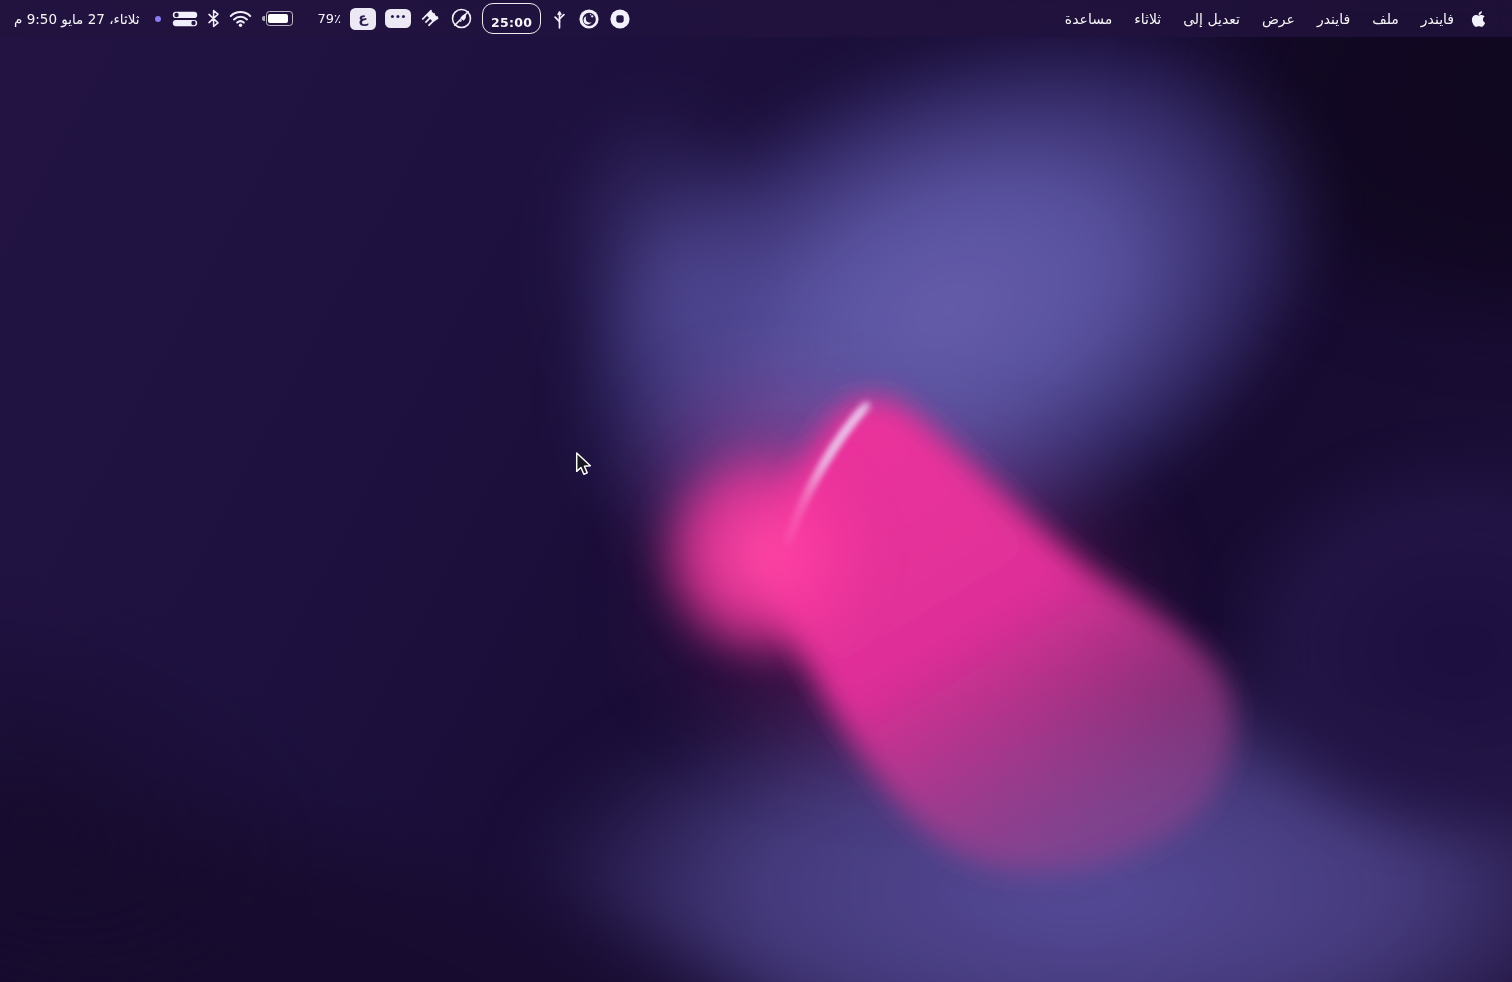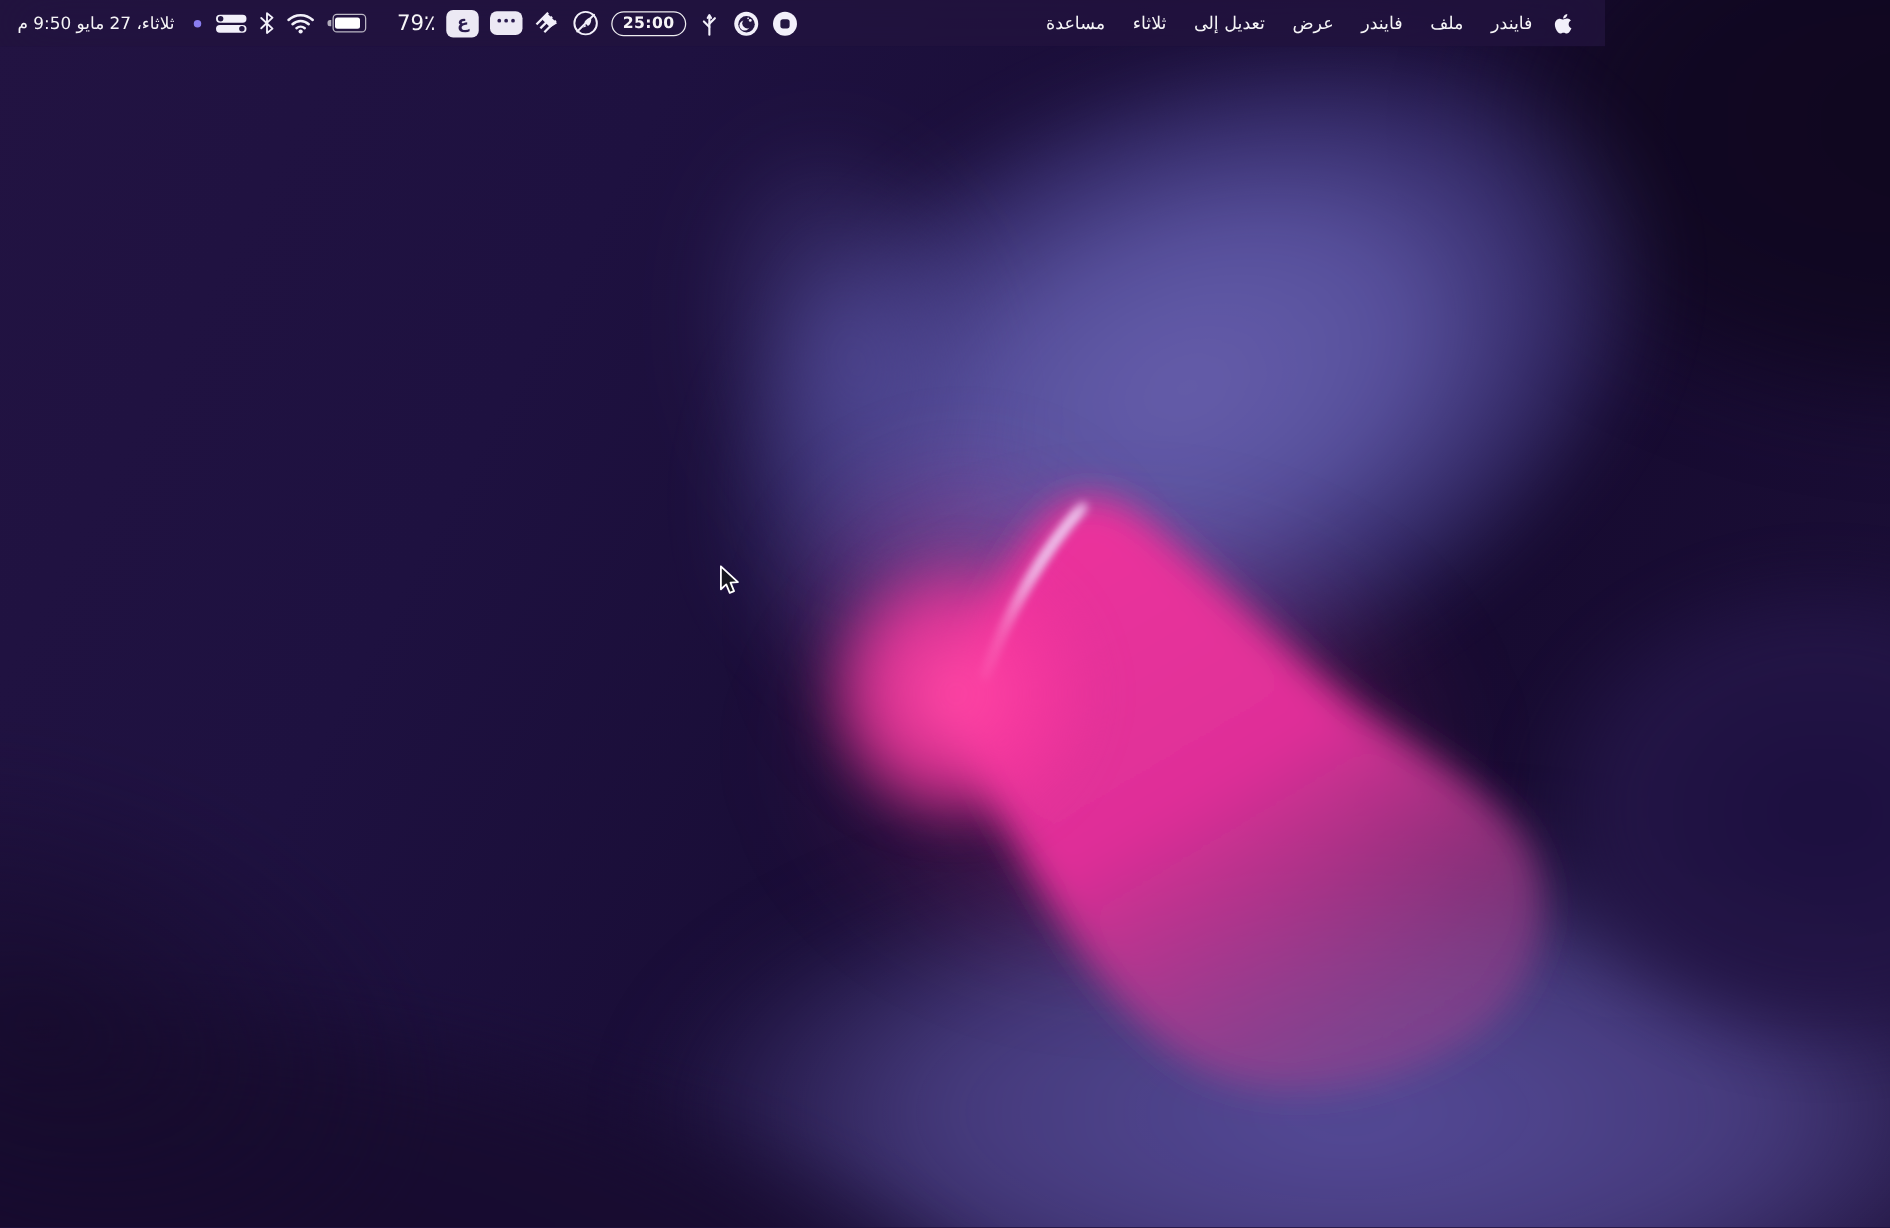--- a/index.html
+++ b/index.html
@@ -32,42 +32,42 @@
   .wp-pink-bleed{left:560px;top:290px;width:420px;height:420px;border-radius:50%;
     background:radial-gradient(closest-side,rgba(226,55,152,.42) 0%,rgba(226,55,152,0) 72%);filter:blur(30px);}
   .wp-pink-glow{left:520px;top:330px;width:760px;height:540px;border-radius:50%;
     background:radial-gradient(closest-side,rgba(219,47,152,.40) 0%,rgba(219,47,152,0) 74%);filter:blur(36px);}
   .wp-pink-hot{left:600px;top:390px;width:330px;height:330px;border-radius:50%;
     background:radial-gradient(closest-side,#ff46a4 0%,rgba(246,56,158,.8) 38%,rgba(246,56,158,0) 70%);filter:blur(16px);}
   .wp-svg{left:0;top:0;width:1512px;height:982px;}
 
   
   .menubar{
-    position:absolute;left:0;top:0;width:1284px;height:37px;
+    position:absolute;left:0;top:0;width:1512px;height:37px;
     background:rgba(33,19,60,.78);
     backdrop-filter:blur(22px) saturate(1.3);
     display:flex;align-items:center;justify-content:space-between;
     color:rgba(255,255,255,.96);z-index:50;
   }
   .status-area{display:flex;align-items:center;height:37px;padding-inline-start:10px;gap:9px;}
   .status-item{display:flex;align-items:center;justify-content:center;height:37px;cursor:default;}
   .clock{font-size:13.5px;letter-spacing:.1px;padding:0 4px;white-space:nowrap;}
   .focus-dot{width:6px;height:6px;border-radius:50%;background:#8a7df0;margin:0 2px;}
   .icon-svg{display:block;}
   .battery-wrap{display:flex;align-items:center;gap:1px;margin:0 1px;}
   .battery-nub{width:3px;height:5px;border-radius:2px 0 0 2px;background:rgba(255,255,255,.65);}
   .battery-body{position:relative;width:25px;height:12.5px;border:1.3px solid rgba(255,255,255,.7);border-radius:3.5px;}
   .battery-fill{position:absolute;left:1.5px;top:1.5px;bottom:1.5px;border-radius:2px;background:#fff;}
-  .battery-pct{font-size:17px;margin-inline-start:5px;letter-spacing:.2px;margin-left:24px;}
+  .battery-pct{font-size:13px;margin-inline-start:5px;letter-spacing:.2px;margin-left:24px;}
   .badge{background:#ece9f4;color:#2a1b4e;border-radius:5.5px;display:flex;align-items:center;justify-content:center;}
   .input-badge{width:26px;height:21px;font-size:14px;font-weight:700;padding-bottom:1px;}
   .kbd-badge{width:26px;height:19px;position:relative;}
   .kbd-dots{position:absolute;left:50%;top:6px;width:3.2px;height:3.2px;border-radius:50%;background:#2a1b4e;
     transform:translateX(-50%);box-shadow:-5.5px 0 0 #2a1b4e,5.5px 0 0 #2a1b4e;}
-  .timer-pill{border:1.5px solid rgba(255,255,255,.92);border-radius:11px;padding:0 8px 2px 8px;
+  .timer-pill{border:1.5px solid rgba(255,255,255,.92);border-radius:11px;padding:11px 8px 2px 8px;
     font-size:12.5px;font-weight:600;letter-spacing:.3px;line-height:16px;text-align:right;}
 
   .menus-area{display:flex;direction:rtl;align-items:center;height:37px;padding-inline-start:14px;gap:0;}
   .menu-item{font-size:14px;padding:16px 11px;height:37px;display:flex;align-items:center;white-space:nowrap;cursor:default;}
   .menu-item.app-name{font-weight:400;}
   .apple-item{padding:0 12px 0 6px;}
 
   
   .cursor{position:absolute;left:575px;top:452px;z-index:99;}
 </style>

